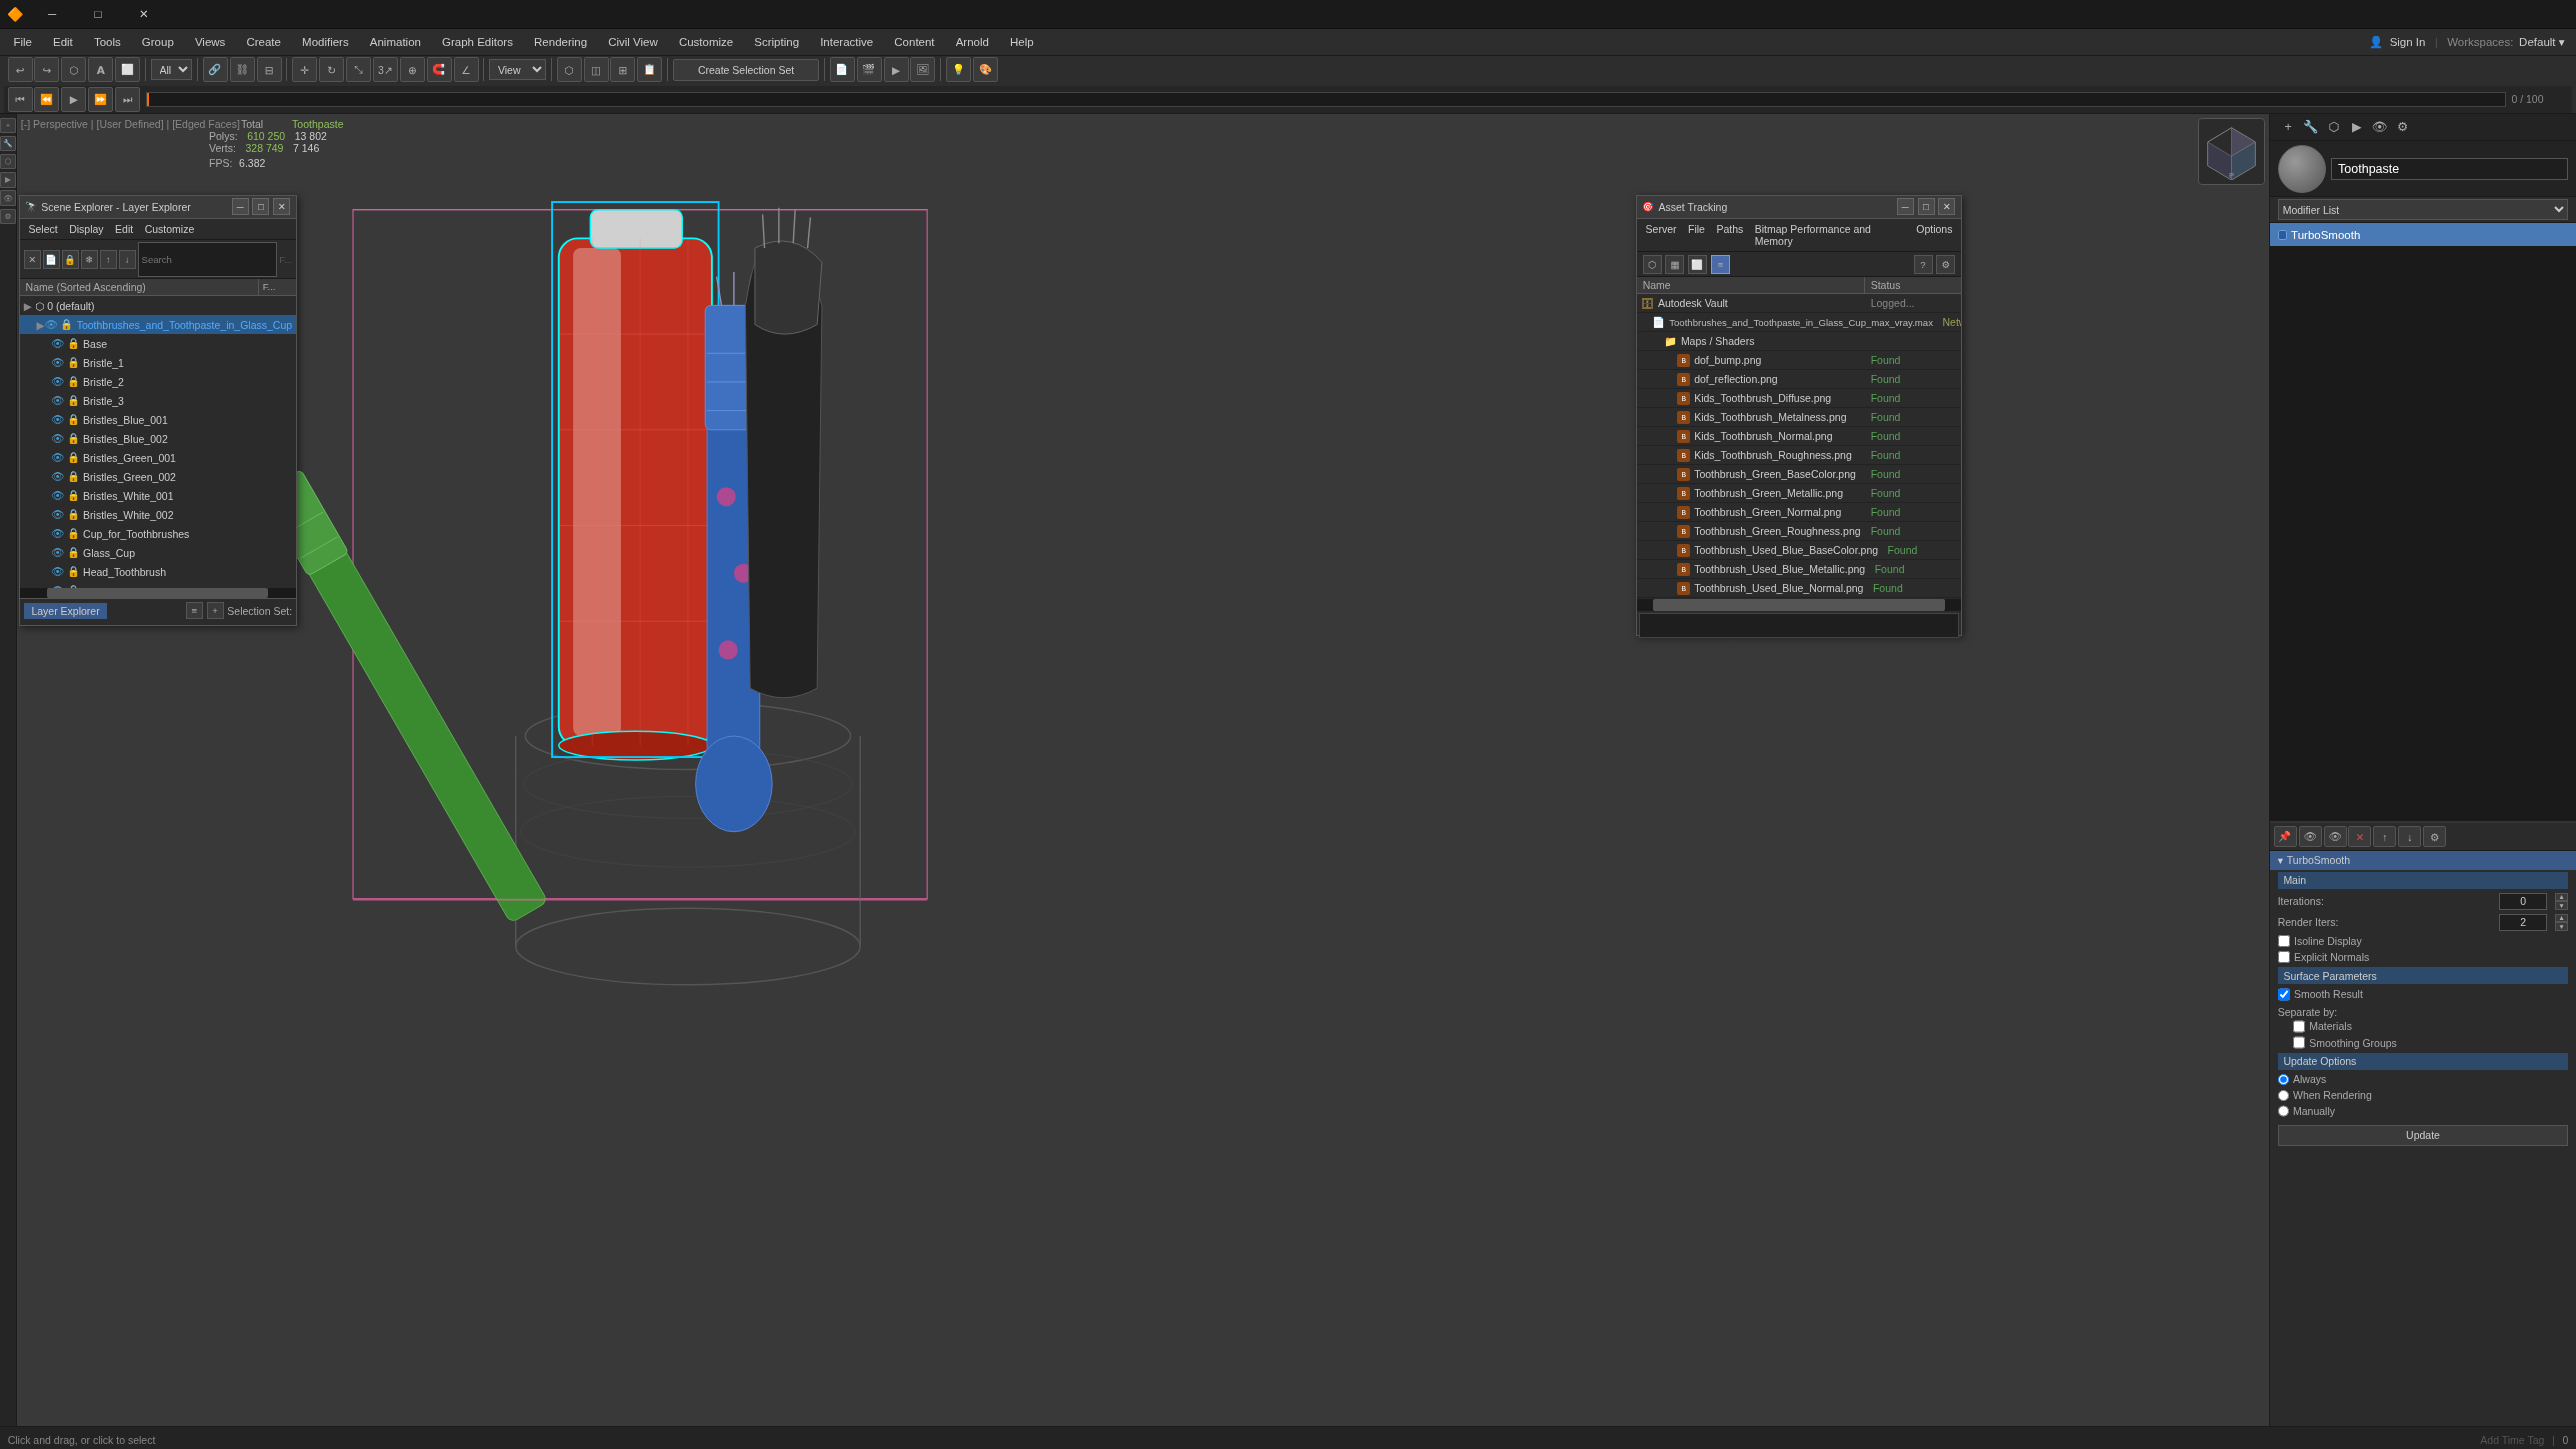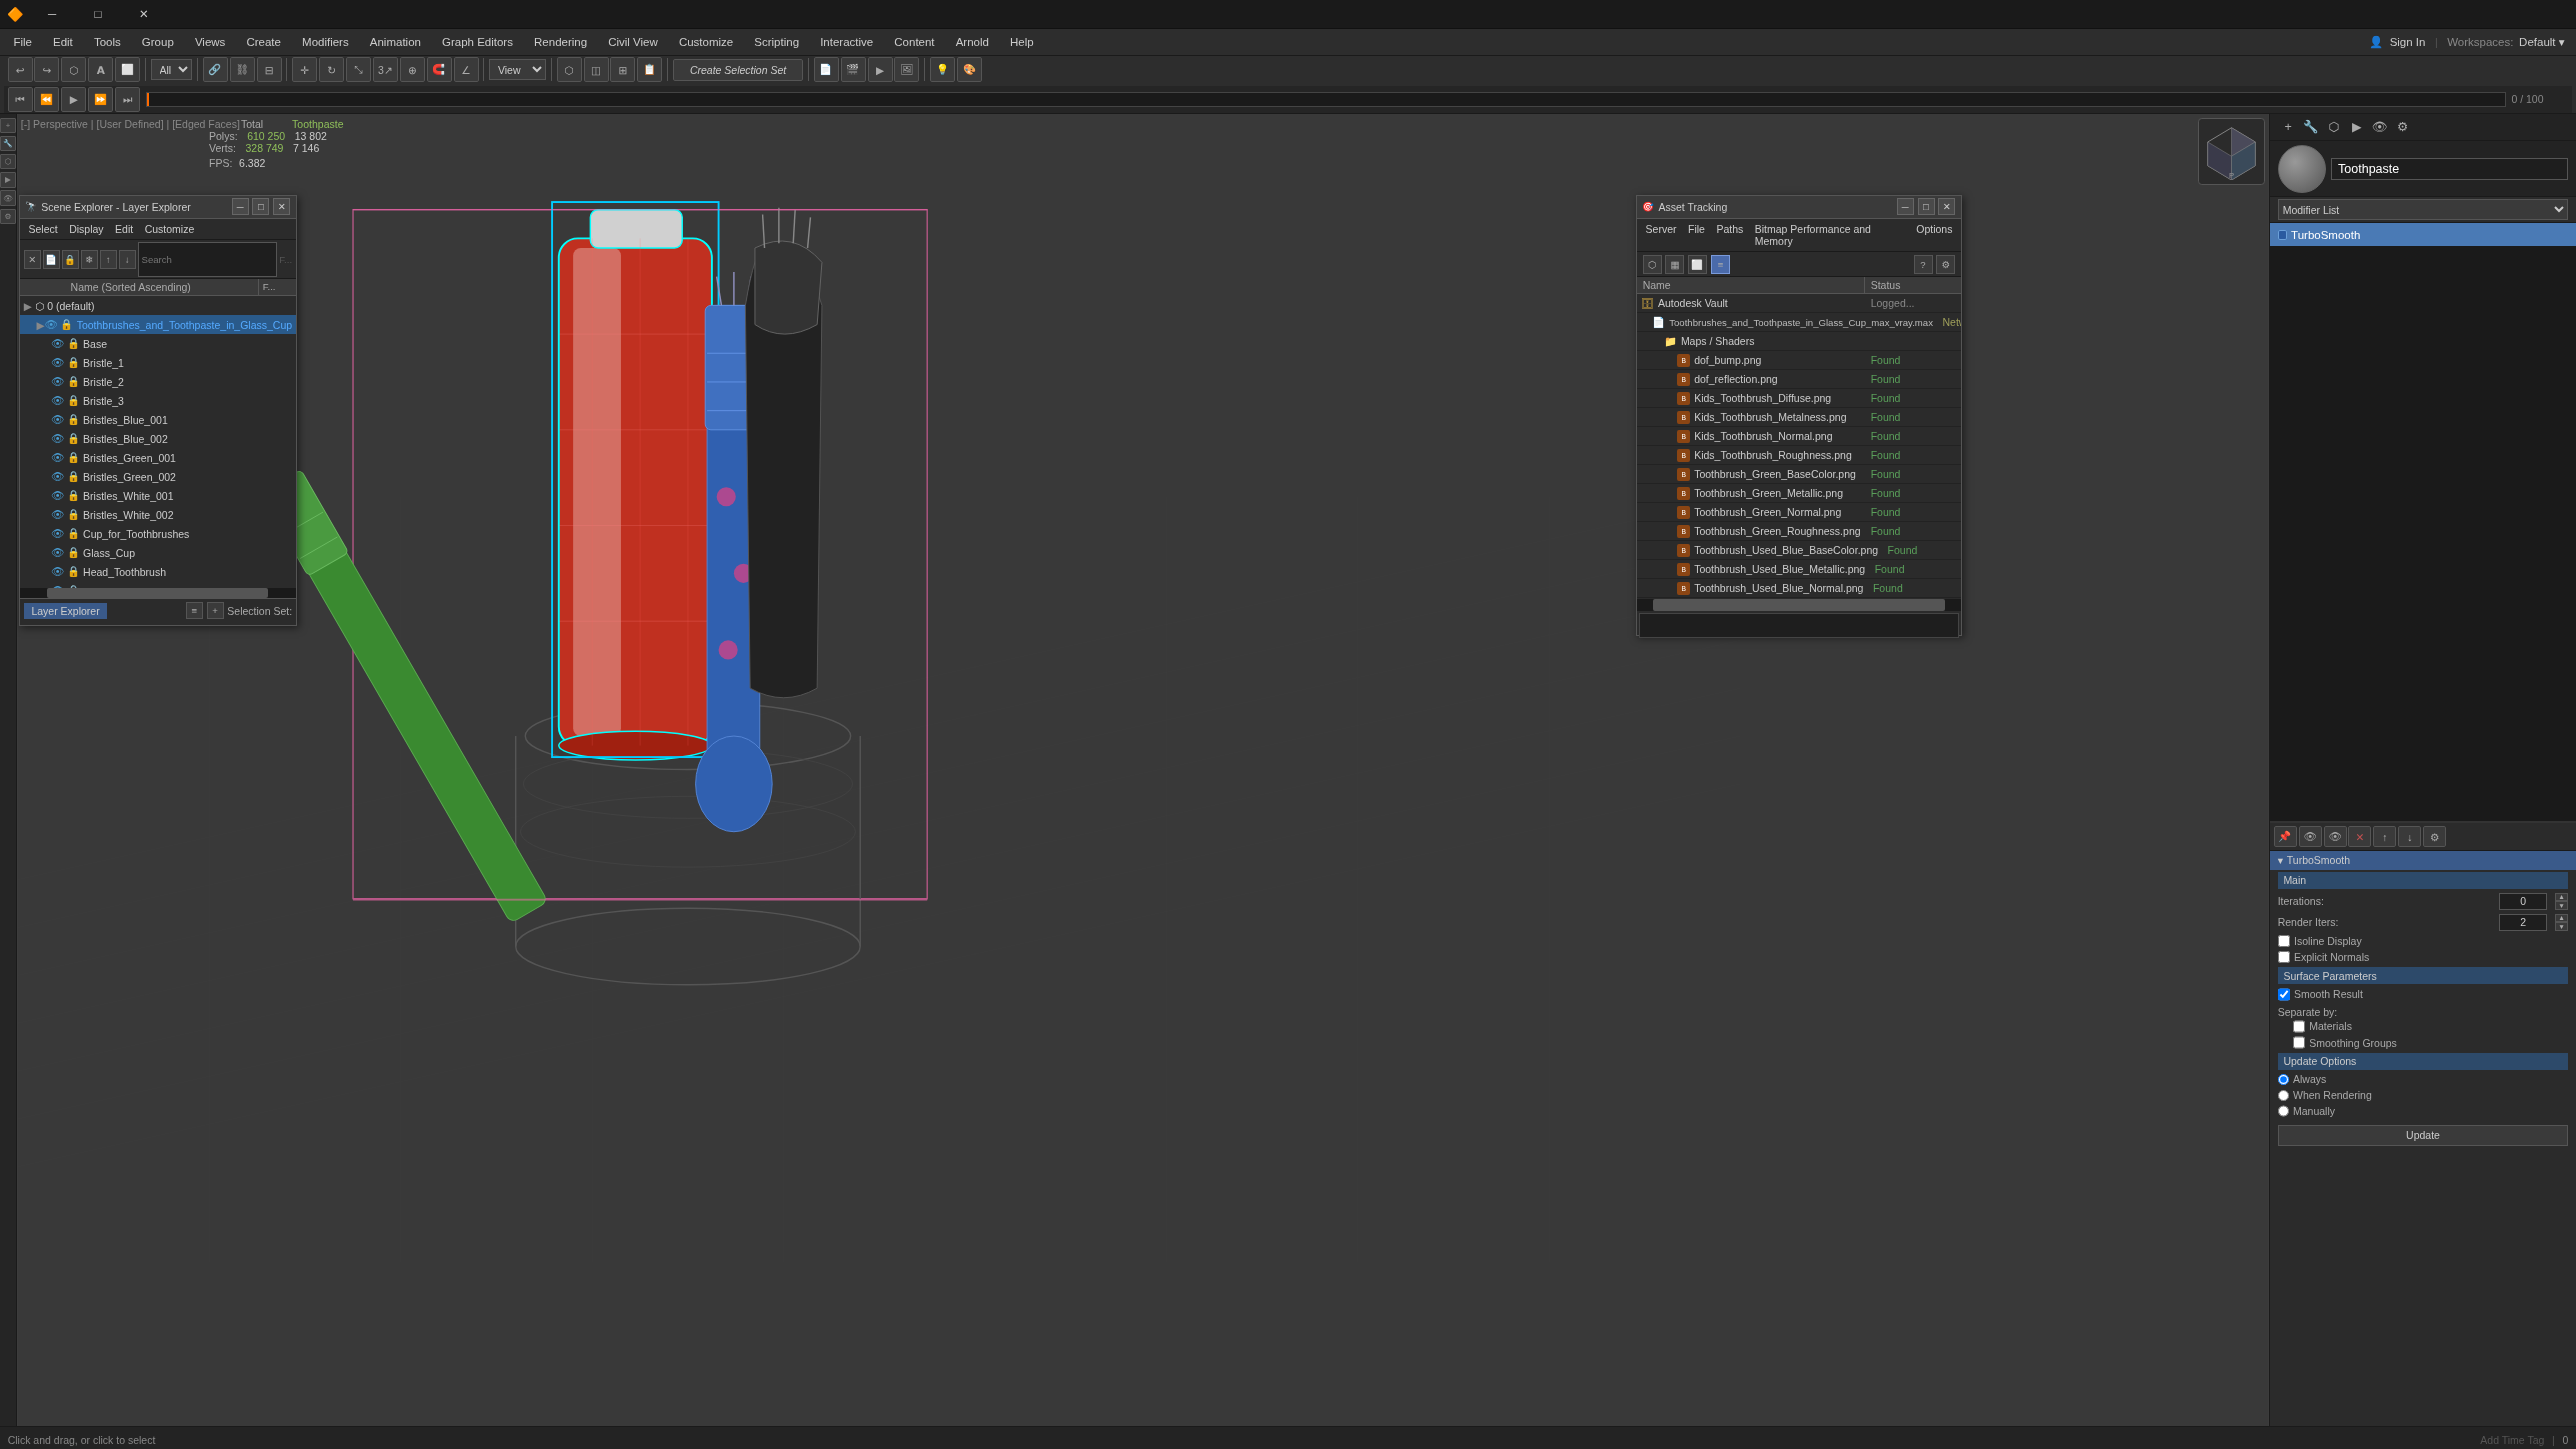--- a/index.html
+++ b/index.html
@@ -72,25 +72,24 @@
       padding: 0 3.8px;
       font-size: 10.5px;
       cursor: pointer;
     }
     .create-selection-btn {
       height: 22px;
       background: #3a3a3a;
       border: 1px solid #555;
       border-radius: 1.9px;
       color: #ccc;
-      padding: 0 16px;
+      padding: 0 24px;
       font-size: 10.5px;
       cursor: pointer;
       white-space: nowrap;
-      font-style: italic;
     }
 
     
     #viewport {
       flex: 1;
       background: #3c3c3c;
       position: relative;
       overflow: hidden;
     }
     .viewport-label {
@@ -203,21 +202,21 @@
       border: 1px solid #666;
       color: #ccc; font-size: 9.6px;
       cursor: pointer; display: flex; align-items: center; justify-content: center;
     }
     .fp-menu { display: flex; gap: 1.9px; padding: 2.9px 3.8px; border-bottom: 1px solid #1a1a1a; }
     .fp-menu-item { font-size: 10.5px; color: #ccc; cursor: pointer; padding: 1px 4.8px; }
     .fp-toolbar { display: flex; align-items: center; padding: 1.9px 3.8px; gap: 1.9px; border-bottom: 1px solid #1a1a1a; }
     .fp-tool { width: 19px; height: 19px; background: #3a3a3a; border: 1px solid #555; cursor: pointer; display: flex; align-items: center; justify-content: center; font-size: 9.6px; color: #aaa; }
     .fp-search { flex: 1; height: 35px; background: #1e1e1e; border: 1px solid #555; color: #ccc; font-size: 9.6px; padding: 0 2.9px; }
     .column-header { display: flex; background: #3a3a3a; border-bottom: 1px solid #555; }
-    .col-name { flex: 1; padding: 1.9px 5.7px; font-size: 10.5px; color: #aaa; margin-left: 45px; }
+    .col-name { flex: 1; padding: 1.9px 5.7px; font-size: 10.5px; color: #aaa; }
     .tree-item {
       display: flex; align-items: center; padding: 1px 3.8px; cursor: pointer;
       font-size: 10.5px; color: #ccc; height: 19px;
     }
     .tree-item.highlighted { background: #2a5a8a; }
     .fp-scrollbar { height: 9.6px; background: #1a1a1a; }
     .fp-scrollbar-inner { height: 9.6px; background: #555; border-radius: 1.9px; width: 80%; margin-left: 10%; }
 
     
     .asset-panel {

